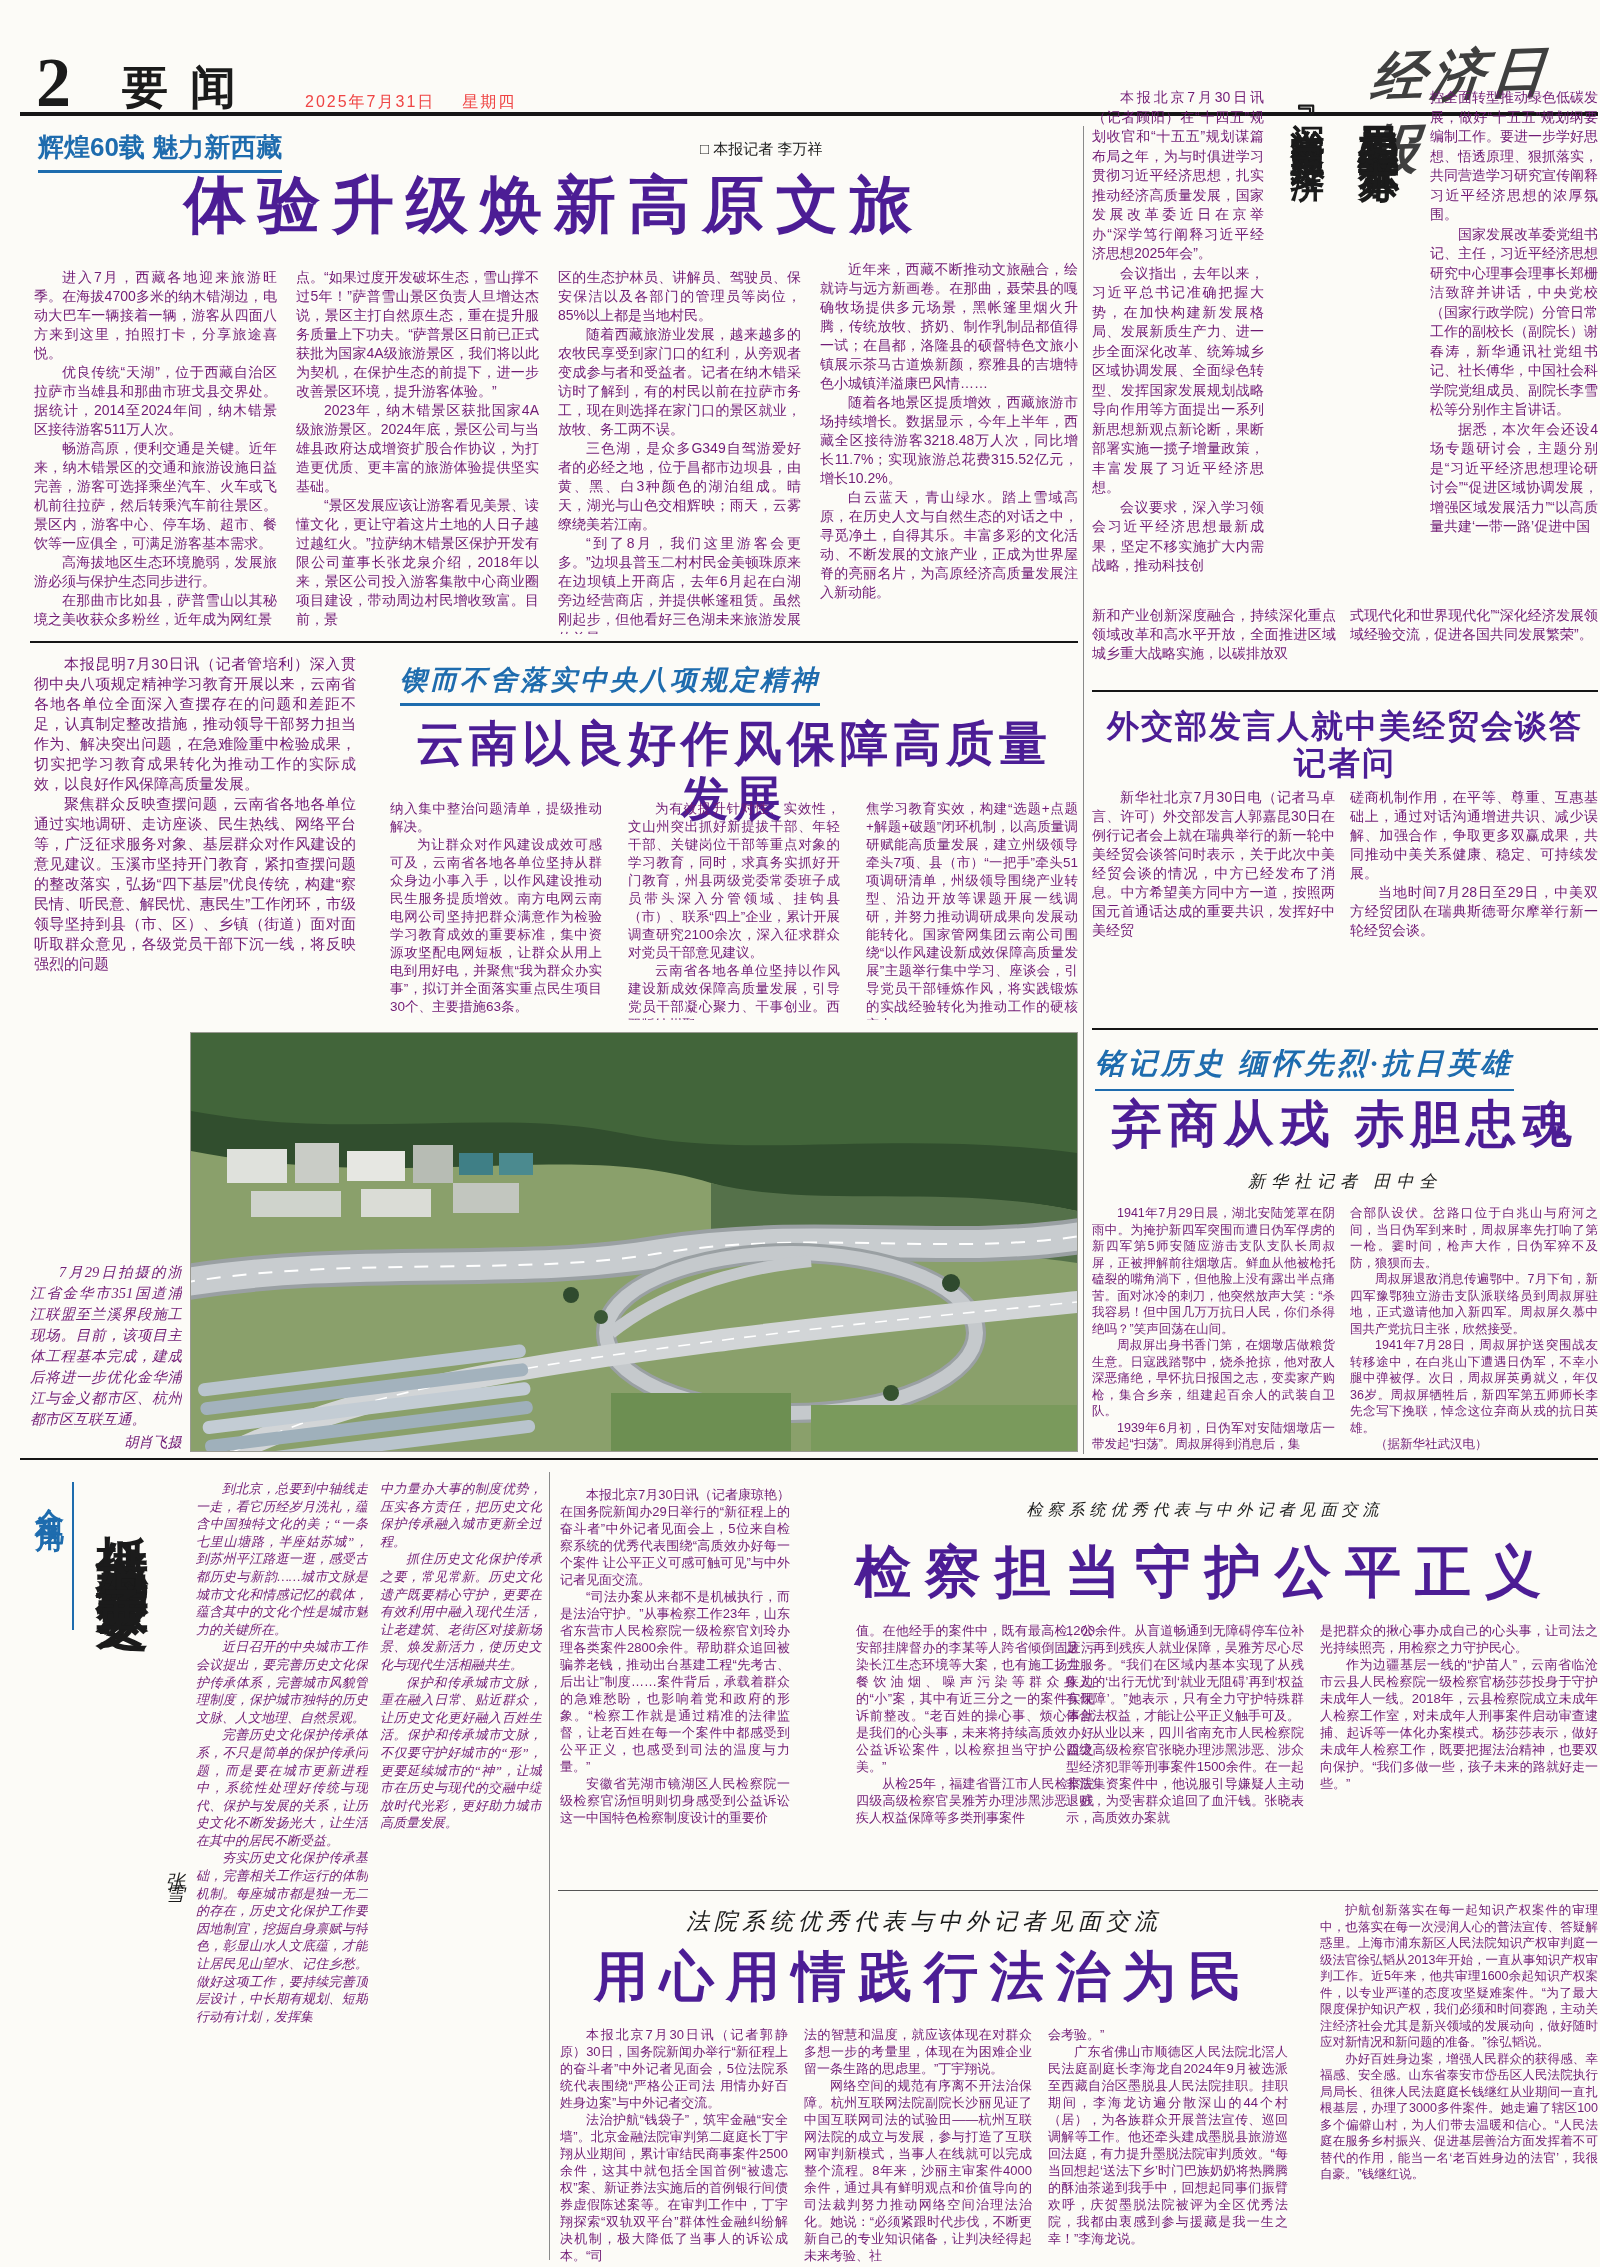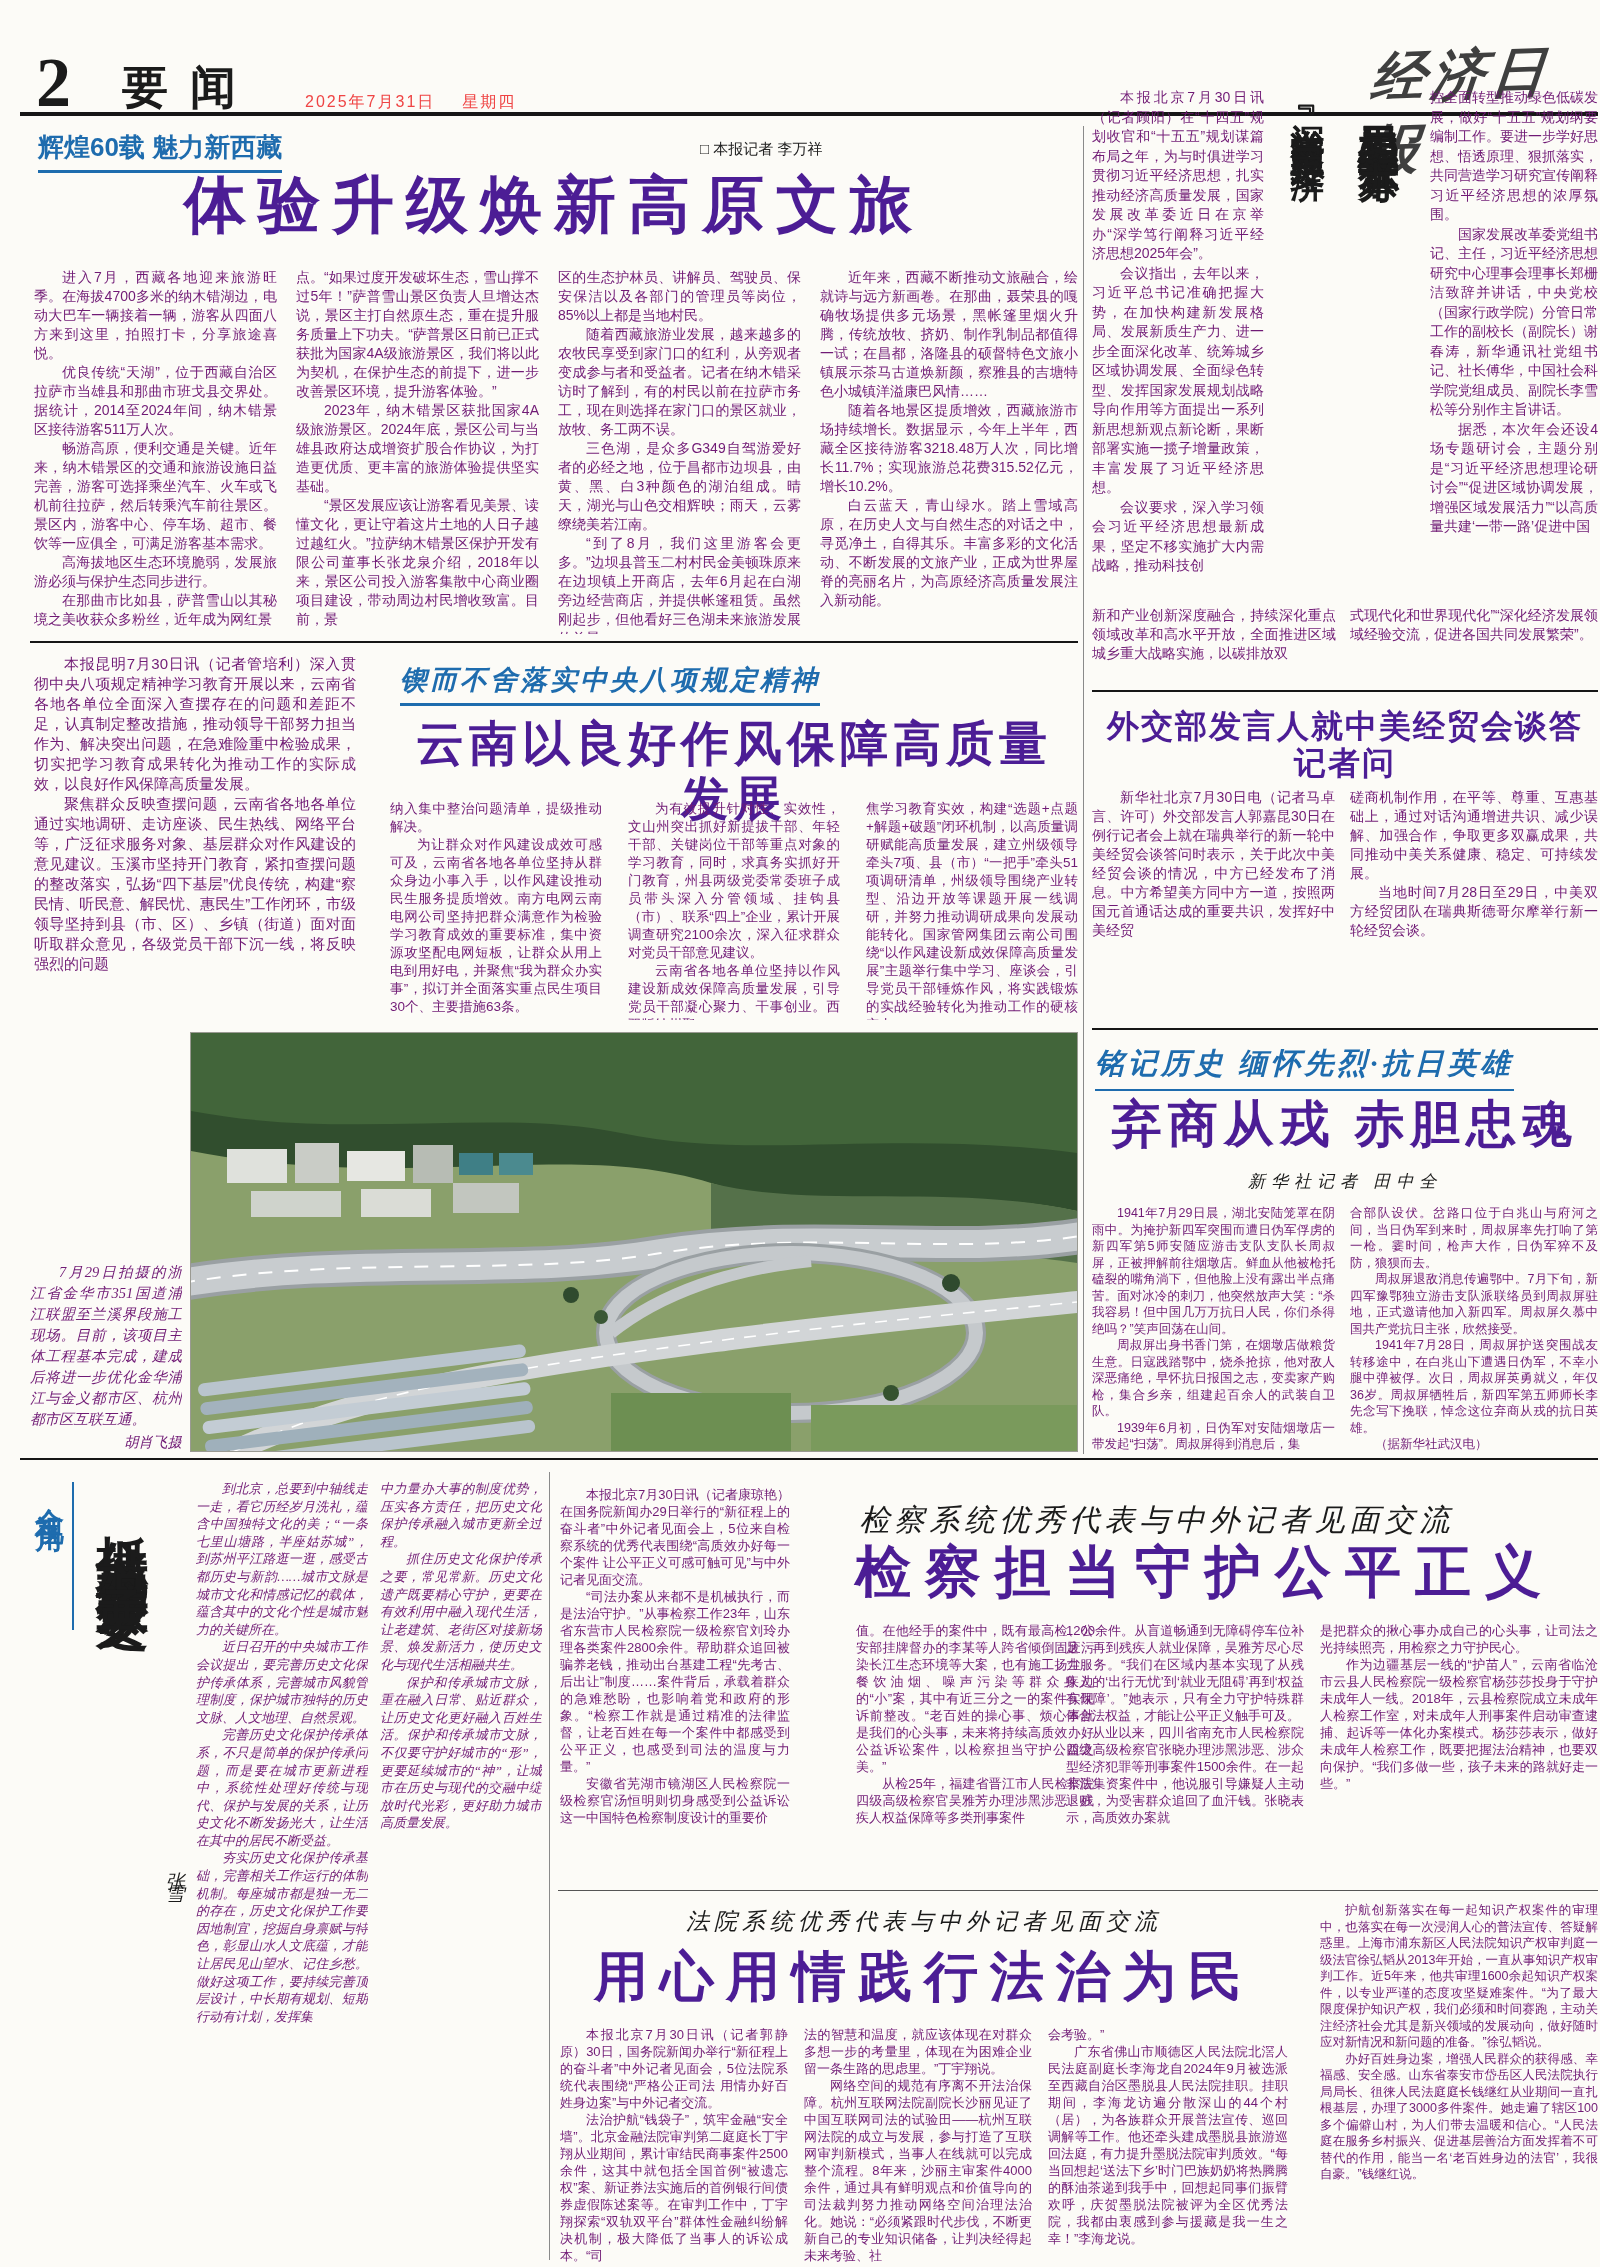--- a/index.html
+++ b/index.html
@@ -63,21 +63,21 @@
         <p class="cont">点。“如果过度开发破坏生态，雪山撑不过5年！”萨普雪山景区负责人旦增达杰说，景区主打自然原生态，重在提升服务质量上下功夫。“萨普景区日前已正式获批为国家4A级旅游景区，我们将以此为契机，在保护生态的前提下，进一步改善景区环境，提升游客体验。”</p>
         <p>2023年，纳木错景区获批国家4A级旅游景区。2024年底，景区公司与当雄县政府达成增资扩股合作协议，为打造更优质、更丰富的旅游体验提供坚实基础。</p>
         <p>“景区发展应该让游客看见美景、读懂文化，更让守着这片土地的人日子越过越红火。”拉萨纳木错景区保护开发有限公司董事长张龙泉介绍，2018年以来，景区公司投入游客集散中心商业圈项目建设，带动周边村民增收致富。目前，景</p>
       </div>
     <div class="tcol" style="left:558px;top:268px;width:243px;height:366px;">
         <p class="cont">区的生态护林员、讲解员、驾驶员、保安保洁以及各部门的管理员等岗位，85%以上都是当地村民。</p>
         <p>随着西藏旅游业发展，越来越多的农牧民享受到家门口的红利，从旁观者变成参与者和受益者。记者在纳木错采访时了解到，有的村民以前在拉萨市务工，现在则选择在家门口的景区就业，放牧、务工两不误。</p>
         <p>三色湖，是众多G349自驾游爱好者的必经之地，位于昌都市边坝县，由黄、黑、白3种颜色的湖泊组成。晴天，湖光与山色交相辉映；雨天，云雾缭绕美若江南。</p>
         <p>“到了8月，我们这里游客会更多。”边坝县普玉二村村民金美顿珠原来在边坝镇上开商店，去年6月起在白湖旁边经营商店，并提供帐篷租赁。虽然刚起步，但他看好三色湖未来旅游发展的前景。</p>
       </div>
-    <div class="tcol" style="left:820px;top:268px;width:258px;height:366px;">
+    <div class="tcol" style="left:820px;top:260px;width:258px;height:366px;">
         <p>近年来，西藏不断推动文旅融合，绘就诗与远方新画卷。在那曲，聂荣县的嘎确牧场提供多元场景，黑帐篷里烟火升腾，传统放牧、挤奶、制作乳制品都值得一试；在昌都，洛隆县的硕督特色文旅小镇展示茶马古道焕新颜，察雅县的吉塘特色小城镇洋溢康巴风情……</p>
         <p>随着各地景区提质增效，西藏旅游市场持续增长。数据显示，今年上半年，西藏全区接待游客3218.48万人次，同比增长11.7%；实现旅游总花费315.52亿元，增长10.2%。</p>
         <p>白云蓝天，青山绿水。踏上雪域高原，在历史人文与自然生态的对话之中，寻觅净土，自得其乐。丰富多彩的文化活动、不断发展的文旅产业，正成为世界屋脊的亮丽名片，为高原经济高质量发展注入新动能。</p>
       </div>
   </div>
 
   <div>
     <div class="tcol" style="left:1092px;top:88px;width:172px;height:514px;line-height:19.5px;">
         <p>本报北京7月30日讯（记者顾阳）在“十四五”规划收官和“十五五”规划谋篇布局之年，为与时俱进学习贯彻习近平经济思想，扎实推动经济高质量发展，国家发展改革委近日在京举办“深学笃行阐释习近平经济思想2025年会”。</p>
         <p>会议指出，去年以来，习近平总书记准确把握大势，在加快构建新发展格局、发展新质生产力、进一步全面深化改革、统筹城乡区域协调发展、全面绿色转型、发挥国家发展规划战略导向作用等方面提出一系列新思想新观点新论断，果断部署实施一揽子增量政策，丰富发展了习近平经济思想。</p>
@@ -221,21 +221,21 @@
         <p>保护和传承城市文脉，重在融入日常、贴近群众，让历史文化更好融入百姓生活。保护和传承城市文脉，不仅要守护好城市的“形”，更要延续城市的“神”，让城市在历史与现代的交融中绽放时代光彩，更好助力城市高质量发展。</p>
       </div>
   </div>
 
   <div>
     <div class="tcol" style="left:560px;top:1486px;width:230px;height:396px;font-size:13px;line-height:17px;">
         <p>本报北京7月30日讯（记者康琼艳）在国务院新闻办29日举行的“新征程上的奋斗者”中外记者见面会上，5位来自检察系统的优秀代表围绕“高质效办好每一个案件 让公平正义可感可触可见”与中外记者见面交流。</p>
         <p>“司法办案从来都不是机械执行，而是法治守护。”从事检察工作23年，山东省东营市人民检察院一级检察官刘玲办理各类案件2800余件。帮助群众追回被骗养老钱，推动出台基建工程“先考古、后出让”制度……案件背后，承载着群众的急难愁盼，也影响着党和政府的形象。“检察工作就是通过精准的法律监督，让老百姓在每一个案件中都感受到公平正义，也感受到司法的温度与力量。”</p>
         <p>安徽省芜湖市镜湖区人民检察院一级检察官汤恒明则切身感受到公益诉讼这一中国特色检察制度设计的重要价</p>
       </div>
-    <div class="abs kai center" style="left:764px;top:1500px;width:786px;font-size:30px;letter-spacing:5px;">检察系统优秀代表与中外记者见面交流</div>
+    <div class="abs kai center" style="left:812px;top:1500px;width:786px;font-size:16px;letter-spacing:5px;">检察系统优秀代表与中外记者见面交流</div>
     <div class="abs headline" style="left:812px;top:1540px;width:786px;font-size:56px;letter-spacing:14px;">检察担当守护公平正义</div>
     <div class="tcol" style="left:856px;top:1622px;width:238px;height:260px;font-size:13px;line-height:17px;">
         <p class="cont">值。在他经手的案件中，既有最高检、公安部挂牌督办的李某等人跨省倾倒固废污染长江生态环境等大案，也有施工扬尘、餐饮油烟、噪声污染等群众身边的“小”案，其中有近三分之一的案件实现诉前整改。“老百姓的操心事、烦心事就是我们的心头事，未来将持续高质效办好公益诉讼案件，以检察担当守护公益之美。”</p>
         <p>从检25年，福建省晋江市人民检察院四级高级检察官吴雅芳办理涉黑涉恶、残疾人权益保障等多类刑事案件</p>
       </div>
     <div class="tcol" style="left:1066px;top:1622px;width:238px;height:260px;font-size:13px;line-height:17px;">
         <p class="cont">1200余件。从盲道畅通到无障碍停车位补足，再到残疾人就业保障，吴雅芳尽心尽力服务。“我们在区域内基本实现了从残疾人的‘出行无忧’到‘就业无阻碍’再到‘权益有保障’。”她表示，只有全力守护特殊群体合法权益，才能让公平正义触手可及。</p>
         <p>从业以来，四川省南充市人民检察院四级高级检察官张晓办理涉黑涉恶、涉众型经济犯罪等刑事案件1500余件。在一起非法集资案件中，他说服引导嫌疑人主动退赃，为受害群众追回了血汗钱。张晓表示，高质效办案就</p>
       </div>
     <div class="tcol" style="left:1320px;top:1622px;width:278px;height:260px;font-size:13px;line-height:17px;">

